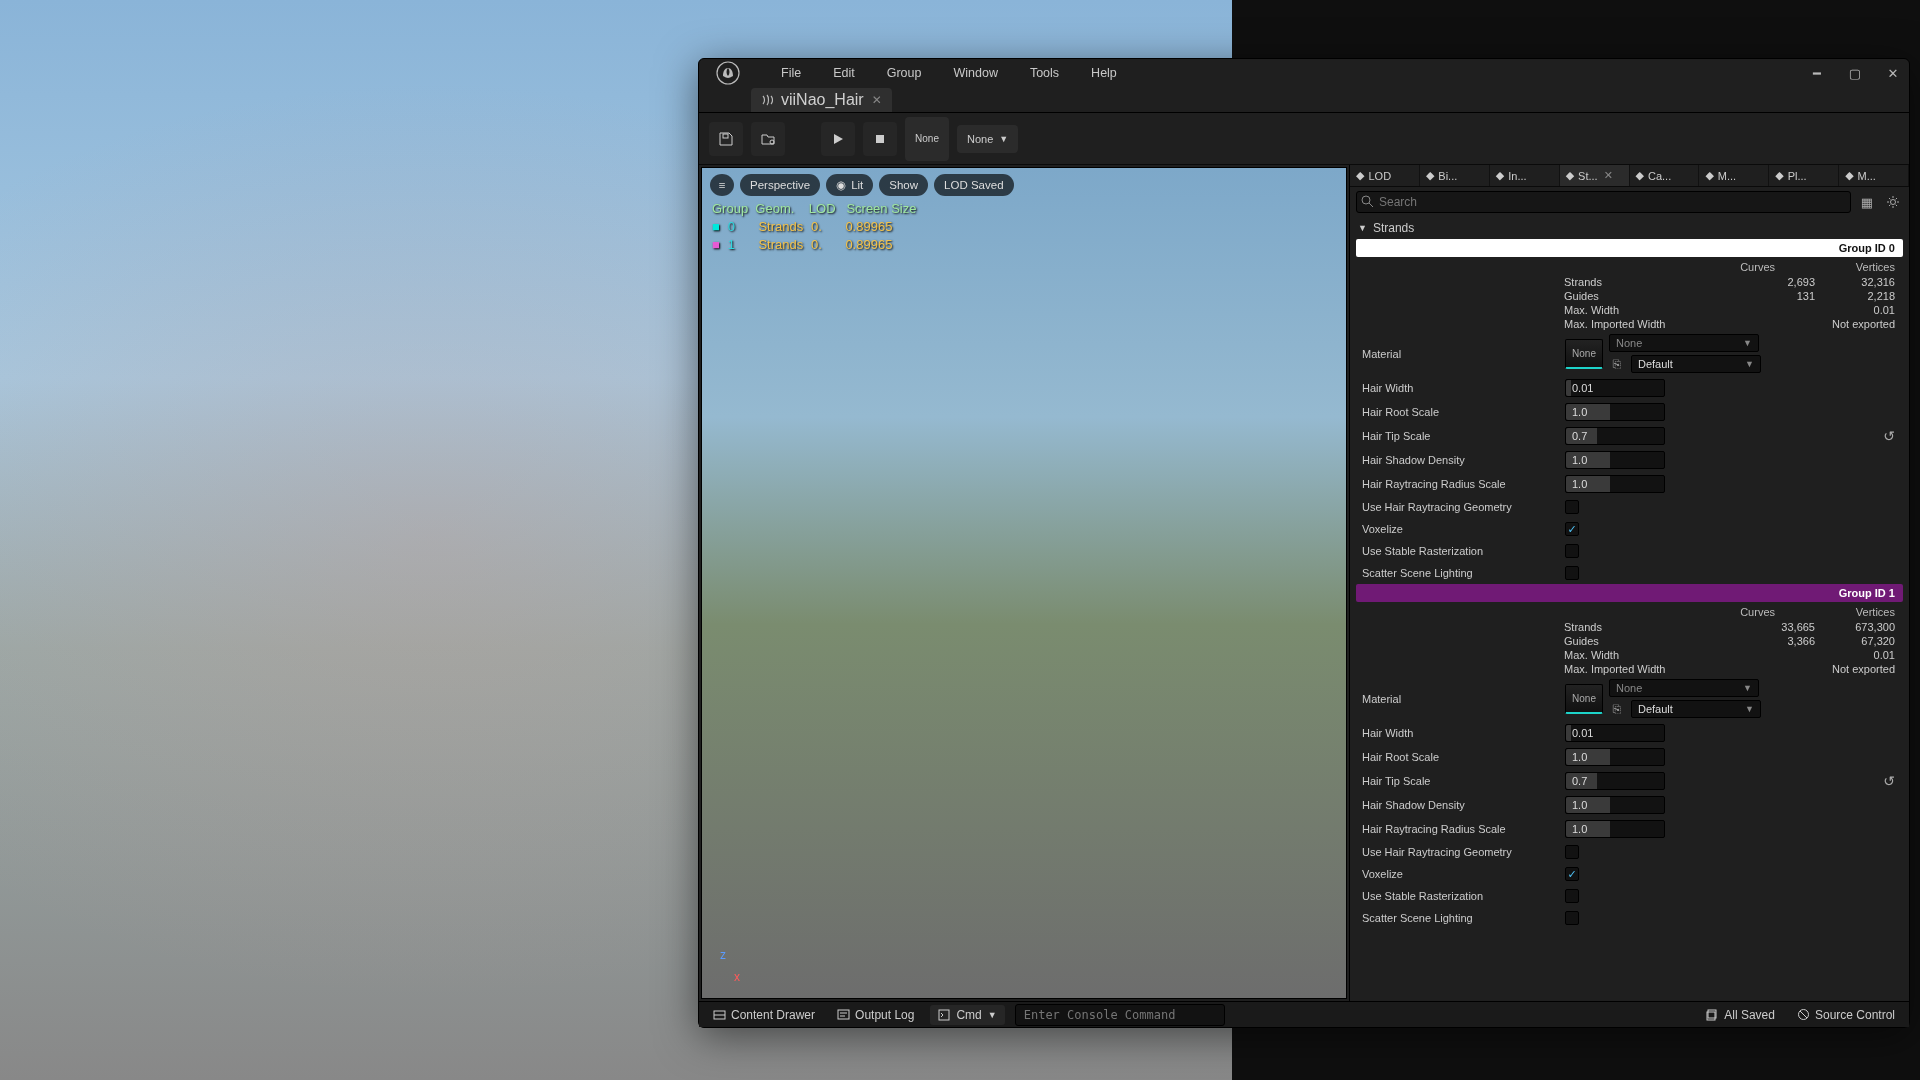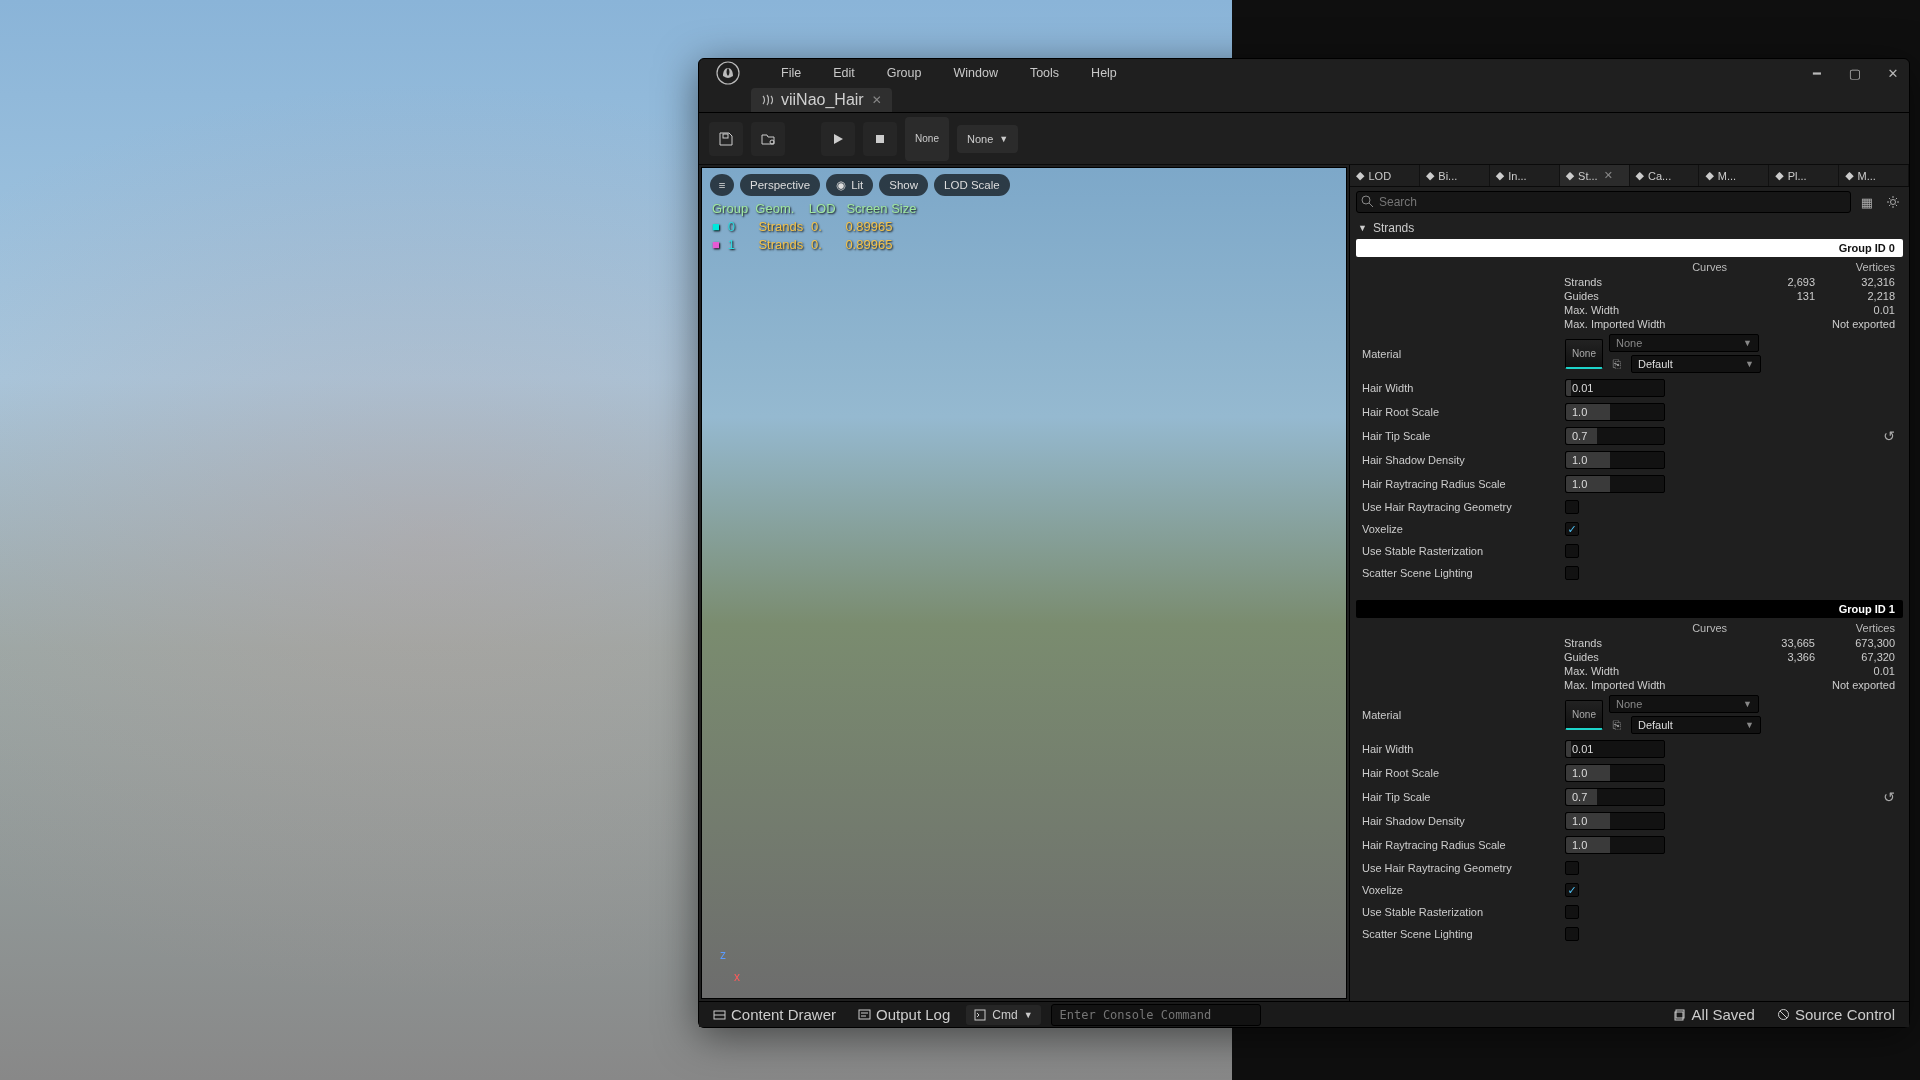--- a/index.html
+++ b/index.html
@@ -80,23 +80,23 @@
 .search-wrap { position:relative; flex:1; display:flex; }
 .search-wrap svg { position:absolute; left:5px; top:4px; }
 .sr-btn { width:20px; height:20px; color:#aaa; cursor:pointer; display:flex; align-items:center; justify-content:center; font-size:13px; }
 
 .details { flex:1; overflow-y:auto; padding: 0 6px 10px 6px; }
 .section-hdr { display:flex; align-items:center; gap:6px; color:#ccc; font-size:12px; padding:4px 2px; cursor:pointer; }
 .section-hdr .tri { font-size:9px; }
 
 .group-bar { height:18px; border-radius:2px; display:flex; align-items:center; justify-content:flex-end; padding:0 8px; font-size:11px; color:#111; font-weight:600; }
 .group-bar.teal { background:#ffffff; }
-.group-bar.magenta { background:#000000; color:#fff;margin-top:16px; }
-
-.stat-head { display:flex; justify-content:flex-end; gap:88px; padding:4px 8px 2px; font-size:11px; color:#bbb; }
+.group-bar.magenta { background:#701a75; color:#fff; }
+
+.stat-head { display:flex; justify-content:flex-end; gap:40px; padding:4px 8px 2px; font-size:11px; color:#bbb; }
 .stat-head span { width:80px; text-align:right; }
 .stat-row { display:flex; align-items:center; padding:1px 8px; font-size:11px; color:#ccc; }
 .stat-row .lab { flex:1; padding-left: 200px;}
 .stat-row .v1, .stat-row .v2 { width:80px; text-align:right; }
 .stat-row.single .v2 { color:#ccc; }
 
 .prop-row { display:flex; align-items:center; padding:3px 4px; font-size:11px; color:#ccc; min-height:22px; }
 .prop-row .plab { width: 205px; padding-left:2px; }
 .prop-row .pval { flex:1; display:flex; align-items:center; gap:6px; }
 .reset-icn { color:#aaa; font-size:14px; cursor:pointer; margin-left:auto; padding-right:4px;}
@@ -114,21 +114,21 @@
 .mat-row2 { display:flex; align-items:center; gap:6px; }
 .mat-icn { width:16px; height:16px; display:flex; align-items:center; justify-content:center; color:#aaa; cursor:pointer; }
 
 
 .details::-webkit-scrollbar { width:10px; }
 .details::-webkit-scrollbar-thumb { background:#3a3a3a; border-radius:5px; }
 .details::-webkit-scrollbar-track { background:#1a1a1a; }
 
 
 .statusbar { height:26px; background:#1a1a1a; border-top:1px solid #000; display:flex; align-items:center; padding:0 8px; gap:10px; }
-.status-btn { display:flex; align-items:center; gap:5px; color:#ccc; font-size:15px; cursor:pointer; padding:3px 6px; border-radius:3px; }
+.status-btn { display:flex; align-items:center; gap:5px; color:#ccc; font-size:12px; cursor:pointer; padding:3px 6px; border-radius:3px; }
 .cmd-chip { background:#262626; border-radius:3px; padding:3px 8px; display:flex; gap:6px; align-items:center; font-size:12px; color:#ccc; cursor:pointer; }
 .cmd-input { background:#121212; border:1px solid #000; border-radius:3px; padding:3px 8px; width:210px; font-family:monospace; font-size:12px; color:#8b5cf6; }
 .status-spacer { flex:1; }
 
 
 svg { display:block; }
 </style>
 </head>
 <body>
 
@@ -206,21 +206,21 @@
     <div class="viewport-col">
       <div class="viewport">
         <div class="viewport-toolbar">
           <div class="vp-pill round">≡</div>
           <div class="vp-pill">Perspective</div>
           <div class="vp-pill">
               <span>◉</span>
               <span>Lit</span>
             </div>
           <div class="vp-pill">Show</div>
-          <div class="vp-pill">LOD Scale</div>
+          <div class="vp-pill">LOD Saved</div>
         </div>
         <div class="vp-overlay" id="vp-overlay"><span class="hdr">Group  Geom.    LOD   Screen Size</span>
 <span style="color:#00E8DC">■</span> <span class="cy">0</span>   <span class="y">Strands</span> <span class="y">0.</span>   <span class="y">0.89965</span>
 <span style="color:#E85BD4">■</span> <span class="cy">1</span>   <span class="y">Strands</span> <span class="y">0.</span>   <span class="y">0.89965</span>
 </div>
         <div class="axis-gizmo">
           <span class="z">z</span>
             <span class="x">x</span>
         </div>
       </div>

